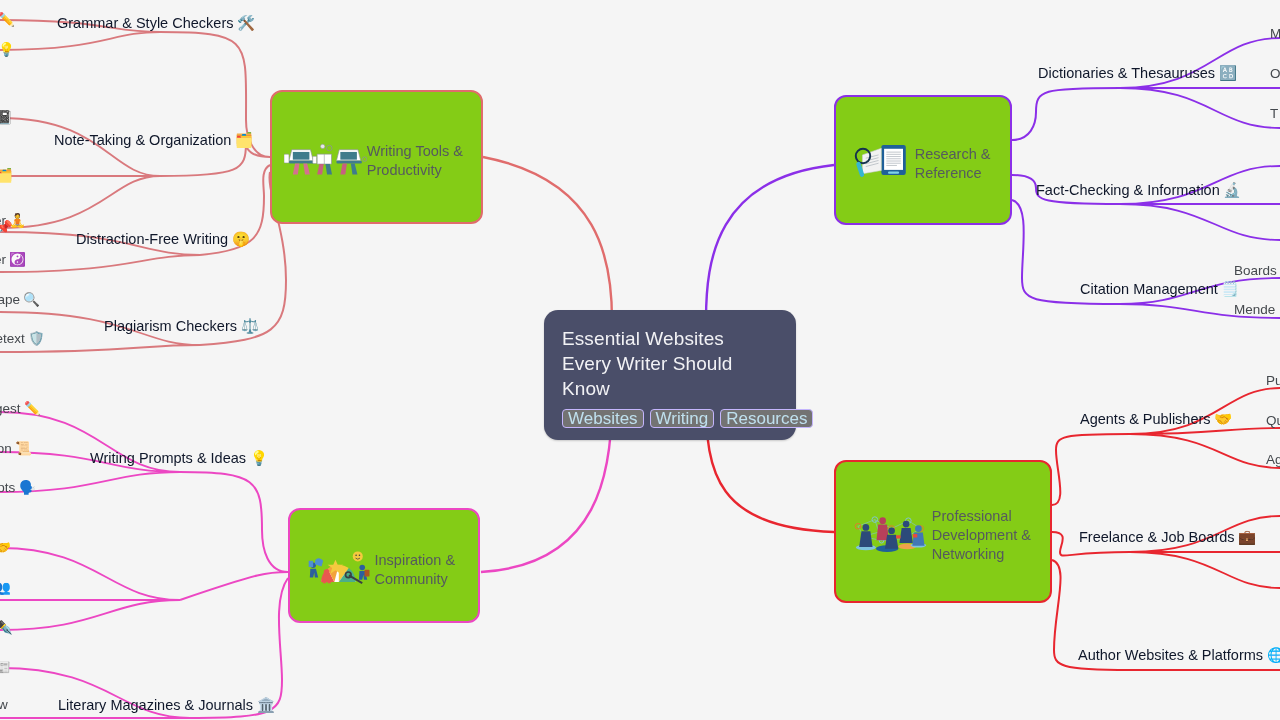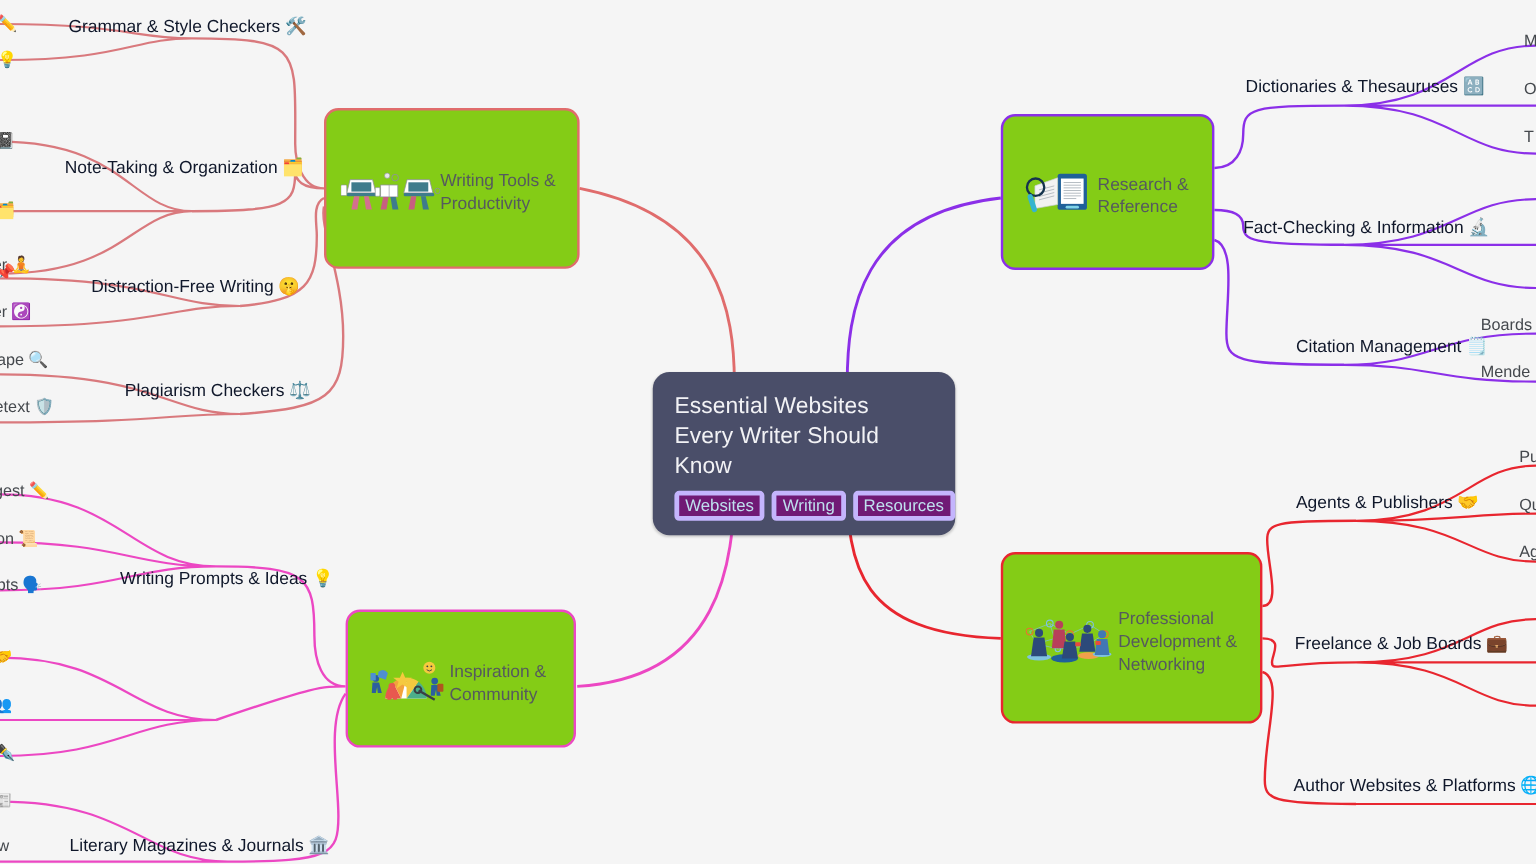--- a/index.html
+++ b/index.html
@@ -20,22 +20,22 @@
     padding:16px 18px 12px 18px;box-sizing:border-box;
     box-shadow:0 1px 2px rgba(0,0,0,.18);
     margin-left:13px;
   }
   .root-title{
     color:#f2f2f5;font-size:19px;line-height:25px;font-weight:400;
     letter-spacing:.1px;
   }
   .root-tags{margin-top:8px;display:flex;gap:6px;}
   .tag{
-    background:#701a75;border:4px solid #c4b5fd;border-radius:4px;
-    color:#bfe0ee;font-size:14px;line-height:13px;padding:2px 5px;
+    background:#737373;border:1px solid #c4b5fd;border-radius:4px;
+    color:#bfe0ee;font-size:17px;line-height:13px;padding:2px 5px;
     white-space:nowrap;
   }
 
   
   .topic{
     position:absolute;background:#84cc16;border-radius:12px;
     border:2px solid #cfcfcf;box-sizing:border-box;
     display:flex;flex-direction:row;align-items:center;
     padding:10px 12px 8px 12px;
   }
@@ -251,21 +251,21 @@
       <rect x="116" y="36" width="8" height="6" rx="1" fill="#e84a3f"></rect>
     </svg>
     <div class="topic-label">Professional Development &amp; Networking</div>
   </div>
 
   <div class="lbl l2" style="left:57px;top:14px;">Grammar &amp; Style Checkers 🛠️</div>
   <div class="lbl l2" style="left:54px;top:131px;">Note-Taking &amp; Organization 🗂️</div>
   <div class="lbl l2" style="left:76px;top:230px;">Distraction-Free Writing 🤫</div>
   <div class="lbl l2" style="left:104px;top:317px;">Plagiarism Checkers ⚖️</div>
 
-  <div class="lbl l2" style="left:100px;top:449px;margin-top:25px;">Writing Prompts &amp; Ideas 💡</div>
+  <div class="lbl l2" style="left:90px;top:449px;">Writing Prompts &amp; Ideas 💡</div>
   <div class="lbl l2" style="left:58px;top:696px;text-align:right;">Literary Magazines &amp; Journals 🏛️</div>
 
   <div class="lbl l2" style="left:1036px;top:181px;">Fact-Checking &amp; Information 🔬</div>
   <div class="lbl l2" style="left:1038px;top:64px;">Dictionaries &amp; Thesauruses 🔠</div>
   <div class="lbl l2" style="left:1038px;top:280px;margin-left:42px;">Citation Management 🗒️</div>
 
   <div class="lbl l2" style="left:1080px;top:410px;">Agents &amp; Publishers 🤝</div>
   <div class="lbl l2" style="left:1079px;top:528px;">Freelance &amp; Job Boards 💼</div>
   <div class="lbl l2" style="left:1078px;top:646px;">Author Websites &amp; Platforms 🌐</div>
 

